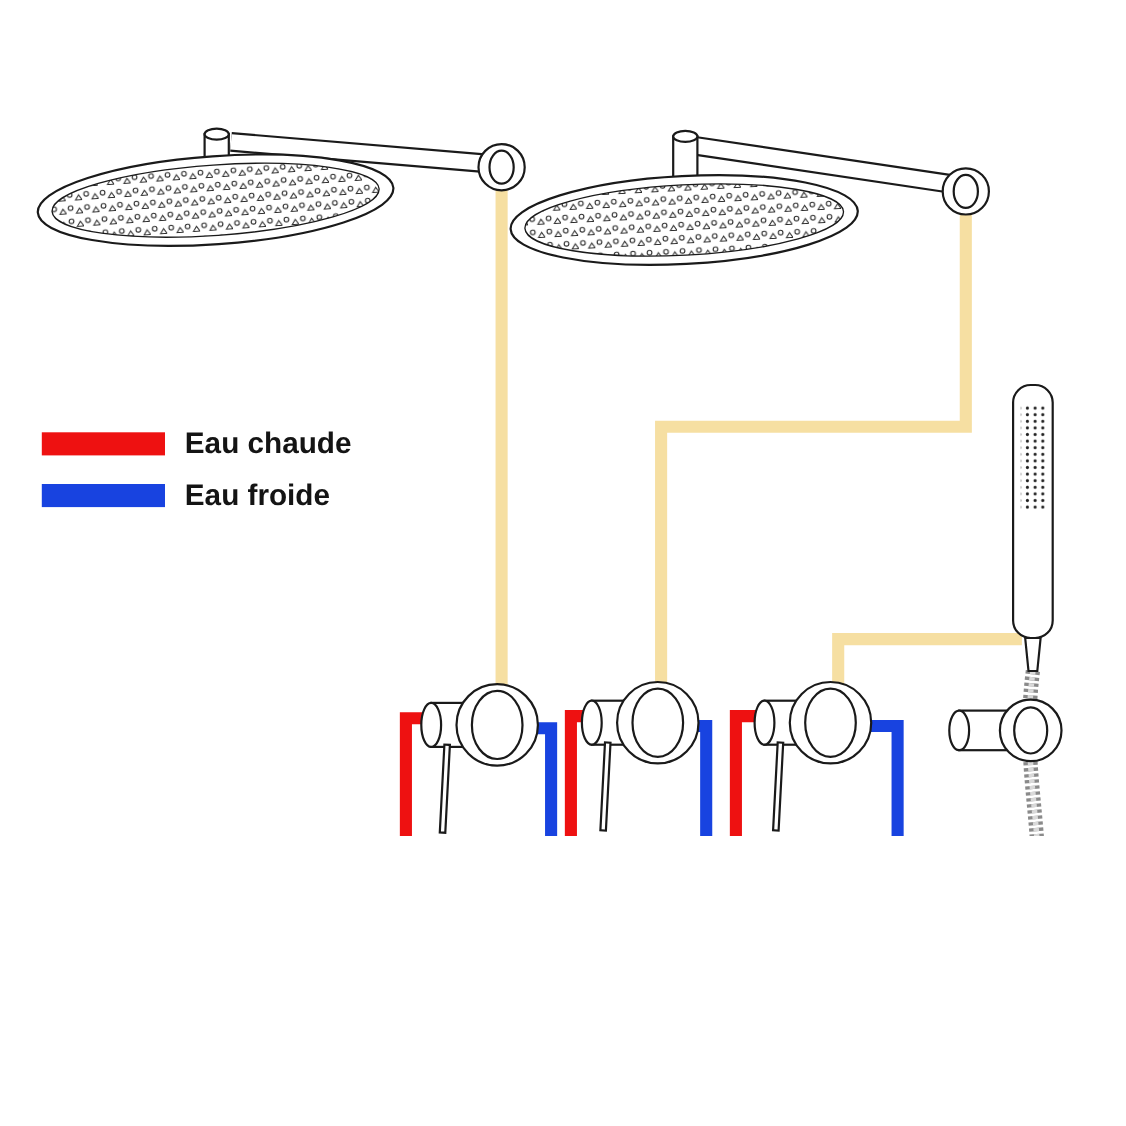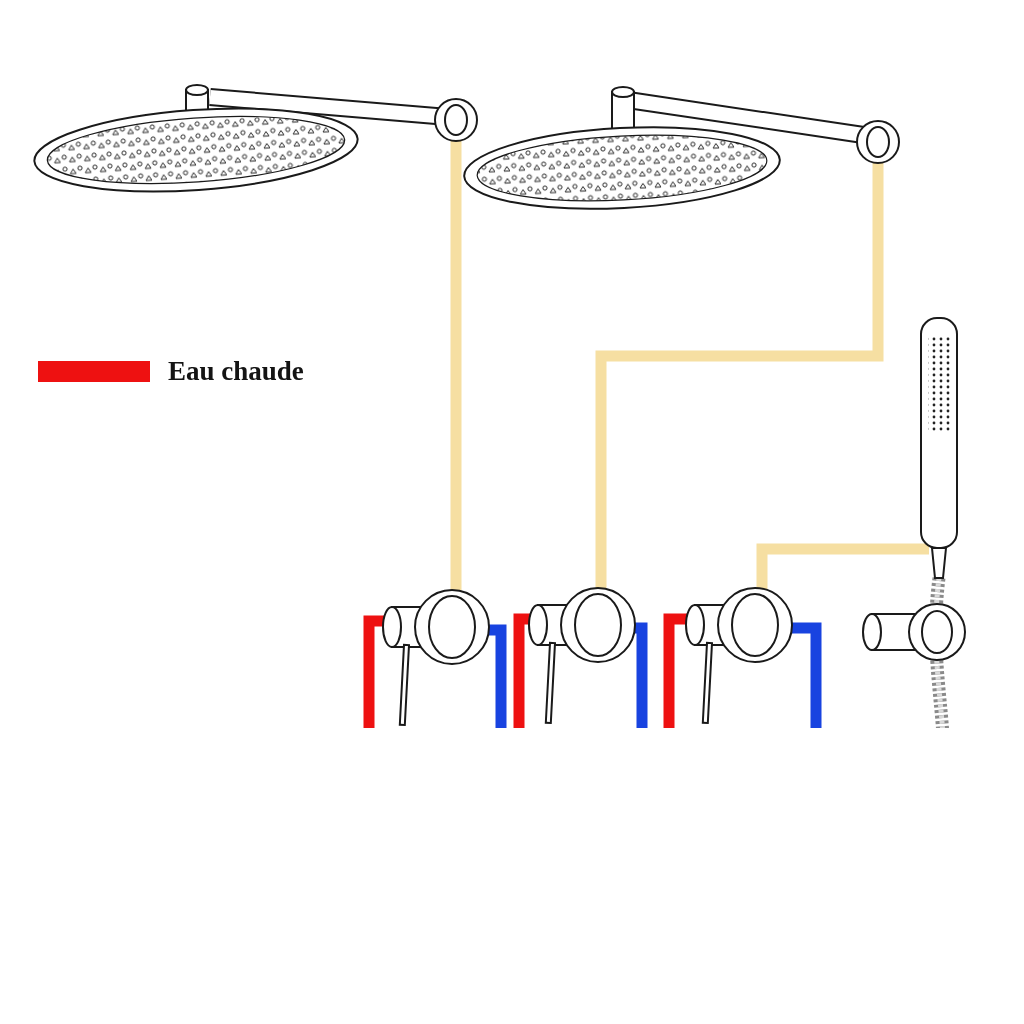--- a/index.html
+++ b/index.html
@@ -1,17 +1,17 @@
 <!DOCTYPE html>
 <html style="--hot: #ee1111; --cold: #1843e0; --mixed: #f6dfa2; --outline: #1a1a1a;"><head>
 <meta charset="utf-8">
 <style>
   html,body{margin:0;padding:0;background:#ffffff;}
   .stage{position:relative;width:1024px;height:728px;overflow:hidden;background:#fff;
-         font-family:Liberation Serif, serif;}
+         font-family:Liberation Sans, sans-serif;margin-top:32px;}
   svg{position:absolute;left:0;top:0;}
   .legend{position:absolute;left:38px;top:358px;}
   .legend-row{display:flex;align-items:center;height:26px;margin-bottom:21px;}
   .swatch{width:112px;height:21px;flex:0 0 112px;position:relative;}
   .swatch-hot{background:var(--hot);}
   .swatch-cold{background:var(--cold);}
   .swatch-mixed{background:var(--mixed);border:2px solid #222;box-sizing:border-box;}
   .swatch-mixed svg{position:absolute;left:0;top:0;width:108px;height:17px;}
   .legend-label{margin-left:18px;font-size:27px;font-weight:600;color:#141414;white-space:nowrap;}
 </style>
@@ -122,15 +122,19 @@
       <circle cx="755" cy="625" r="37" fill="#ffffff"></circle>
       <ellipse cx="755" cy="625" rx="23" ry="31" fill="#ffffff"></ellipse>
     </g>
   </svg>
 
   <div class="legend">
     <div class="legend-row">
       <div class="swatch swatch-hot"></div>
       <div class="legend-label">Eau chaude</div>
     </div>
+    <div class="legend-row">
+      <div class="swatch swatch-cold"></div>
+      <div class="legend-label">Eau froide</div>
+    </div>
   </div>
 
 </div>
 
 </body></html>

